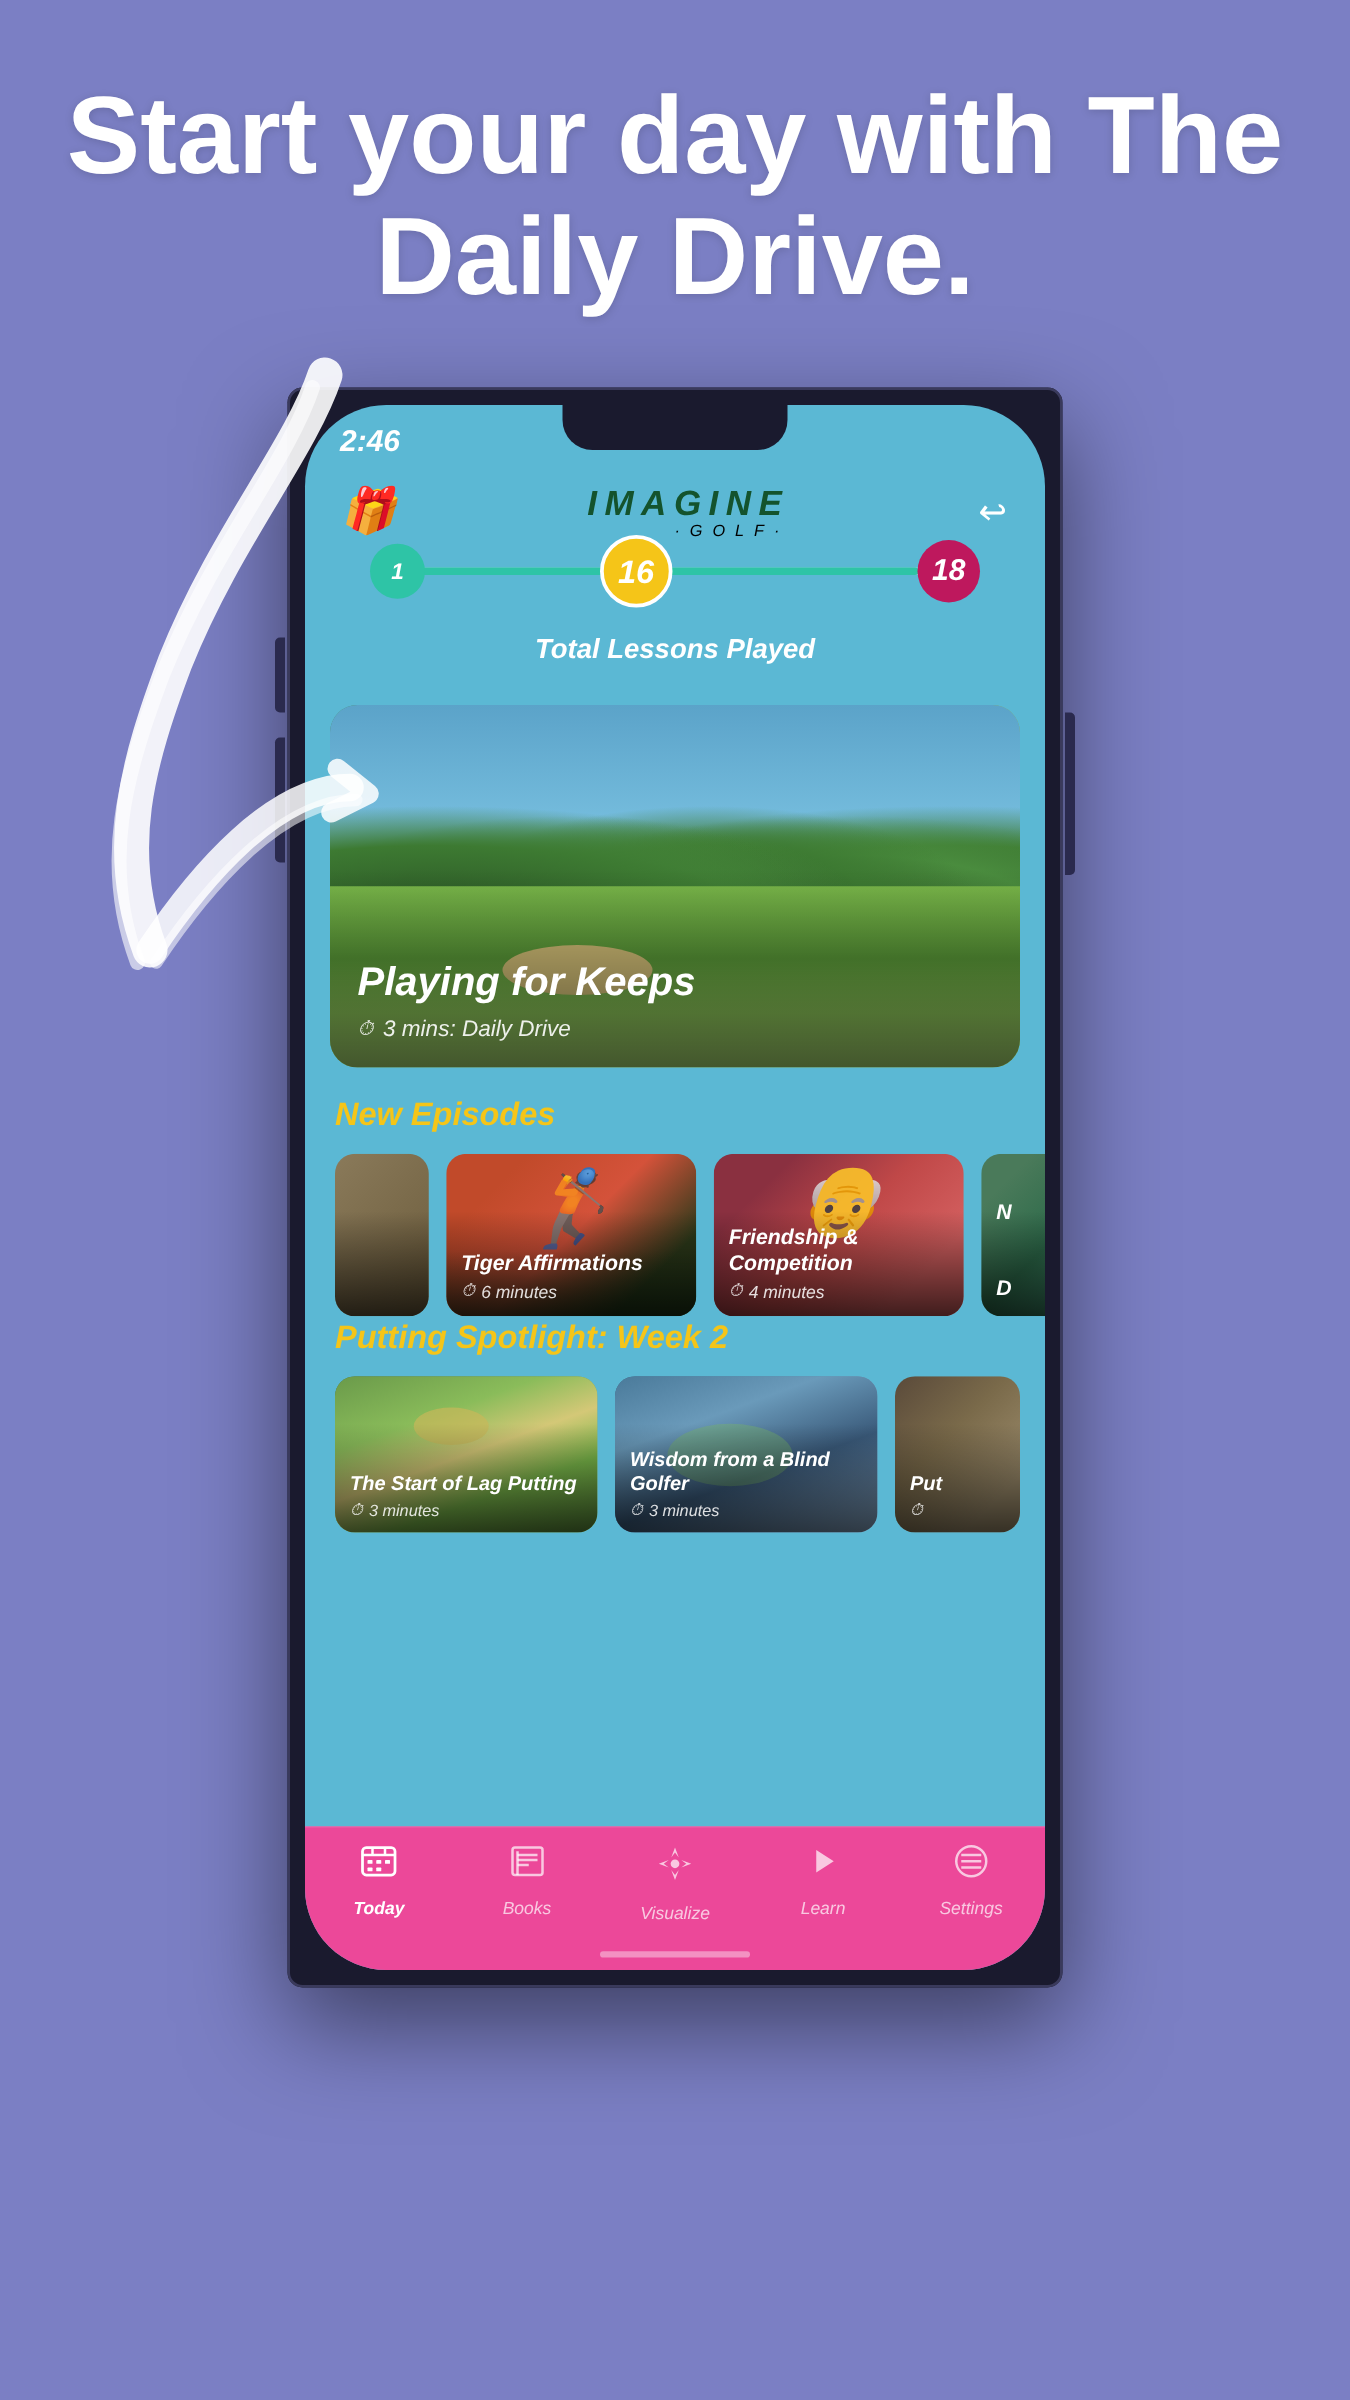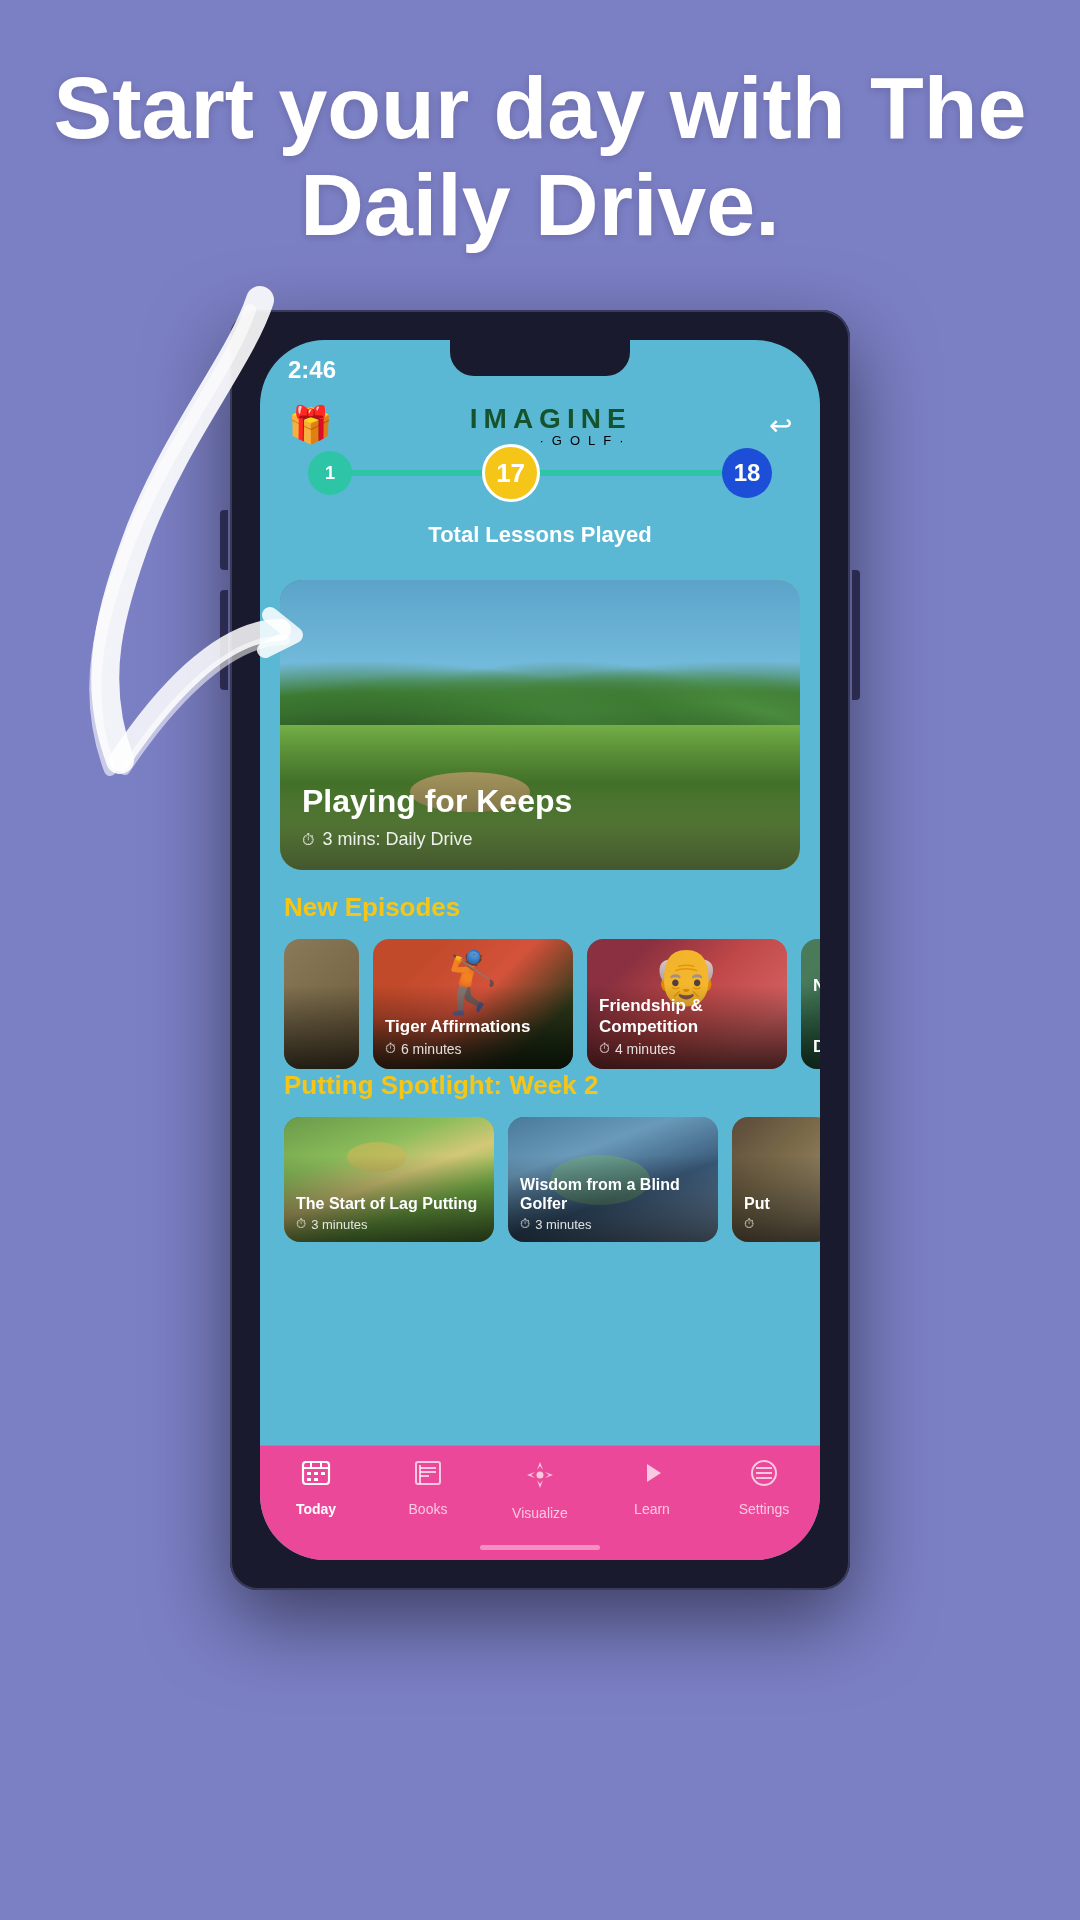--- a/index.html
+++ b/index.html
@@ -45,24 +45,25 @@
       left: 50%;
       transform: translateX(-50%);
       width: 620px;
       height: 1280px;
     }
 
     .phone-frame {
       width: 100%;
       height: 100%;
       background: #1a1a2e;
-      border-radius: 28px;
-      padding: 30px;
+      border-radius: 12px;
+      padding: 14px;
       box-shadow: 0 30px 80px rgba(0,0,0,0.5), inset 0 0 0 2px #3a3a5c;
       position: relative;
+      font-style: italic;
     }
 
     .phone-screen {
       width: 100%;
       height: 100%;
       background: #5bb8d4;
       border-radius: 65px;
       overflow: hidden;
       position: relative;
     }
@@ -220,21 +221,21 @@
       color: white;
       font-size: 26px;
       font-weight: 800;
       border: 3px solid white;
     }
     .progress-dot-end {
       position: absolute;
       right: -22px;
       width: 50px;
       height: 50px;
-      background: #1d4ed8;
+      background: #be185d;
       border-radius: 50%;
       display: flex; align-items: center; justify-content: center;
       color: white;
       font-size: 24px;
       font-weight: 800;
     }
     .progress-label {
       margin-top: 46px;
       color: white;
       font-size: 22px;
@@ -563,21 +564,21 @@
           <span class="header-share" style="font-size:28px; color:white;">↪</span>
         </div>
 
         <div class="progress-section">
           <div class="progress-track">
             <div class="progress-dot-start">
               <span>1</span>
             </div>
             <div class="progress-fill"></div>
             <div class="progress-dot-mid">
-              <span>17</span>
+              <span>16</span>
             </div>
             <div class="progress-dot-end">
               <span>18</span>
             </div>
           </div>
           <div class="progress-label">Total Lessons Played</div>
         </div>
 
         <div class="featured-card">
           <div class="featured-bg">

